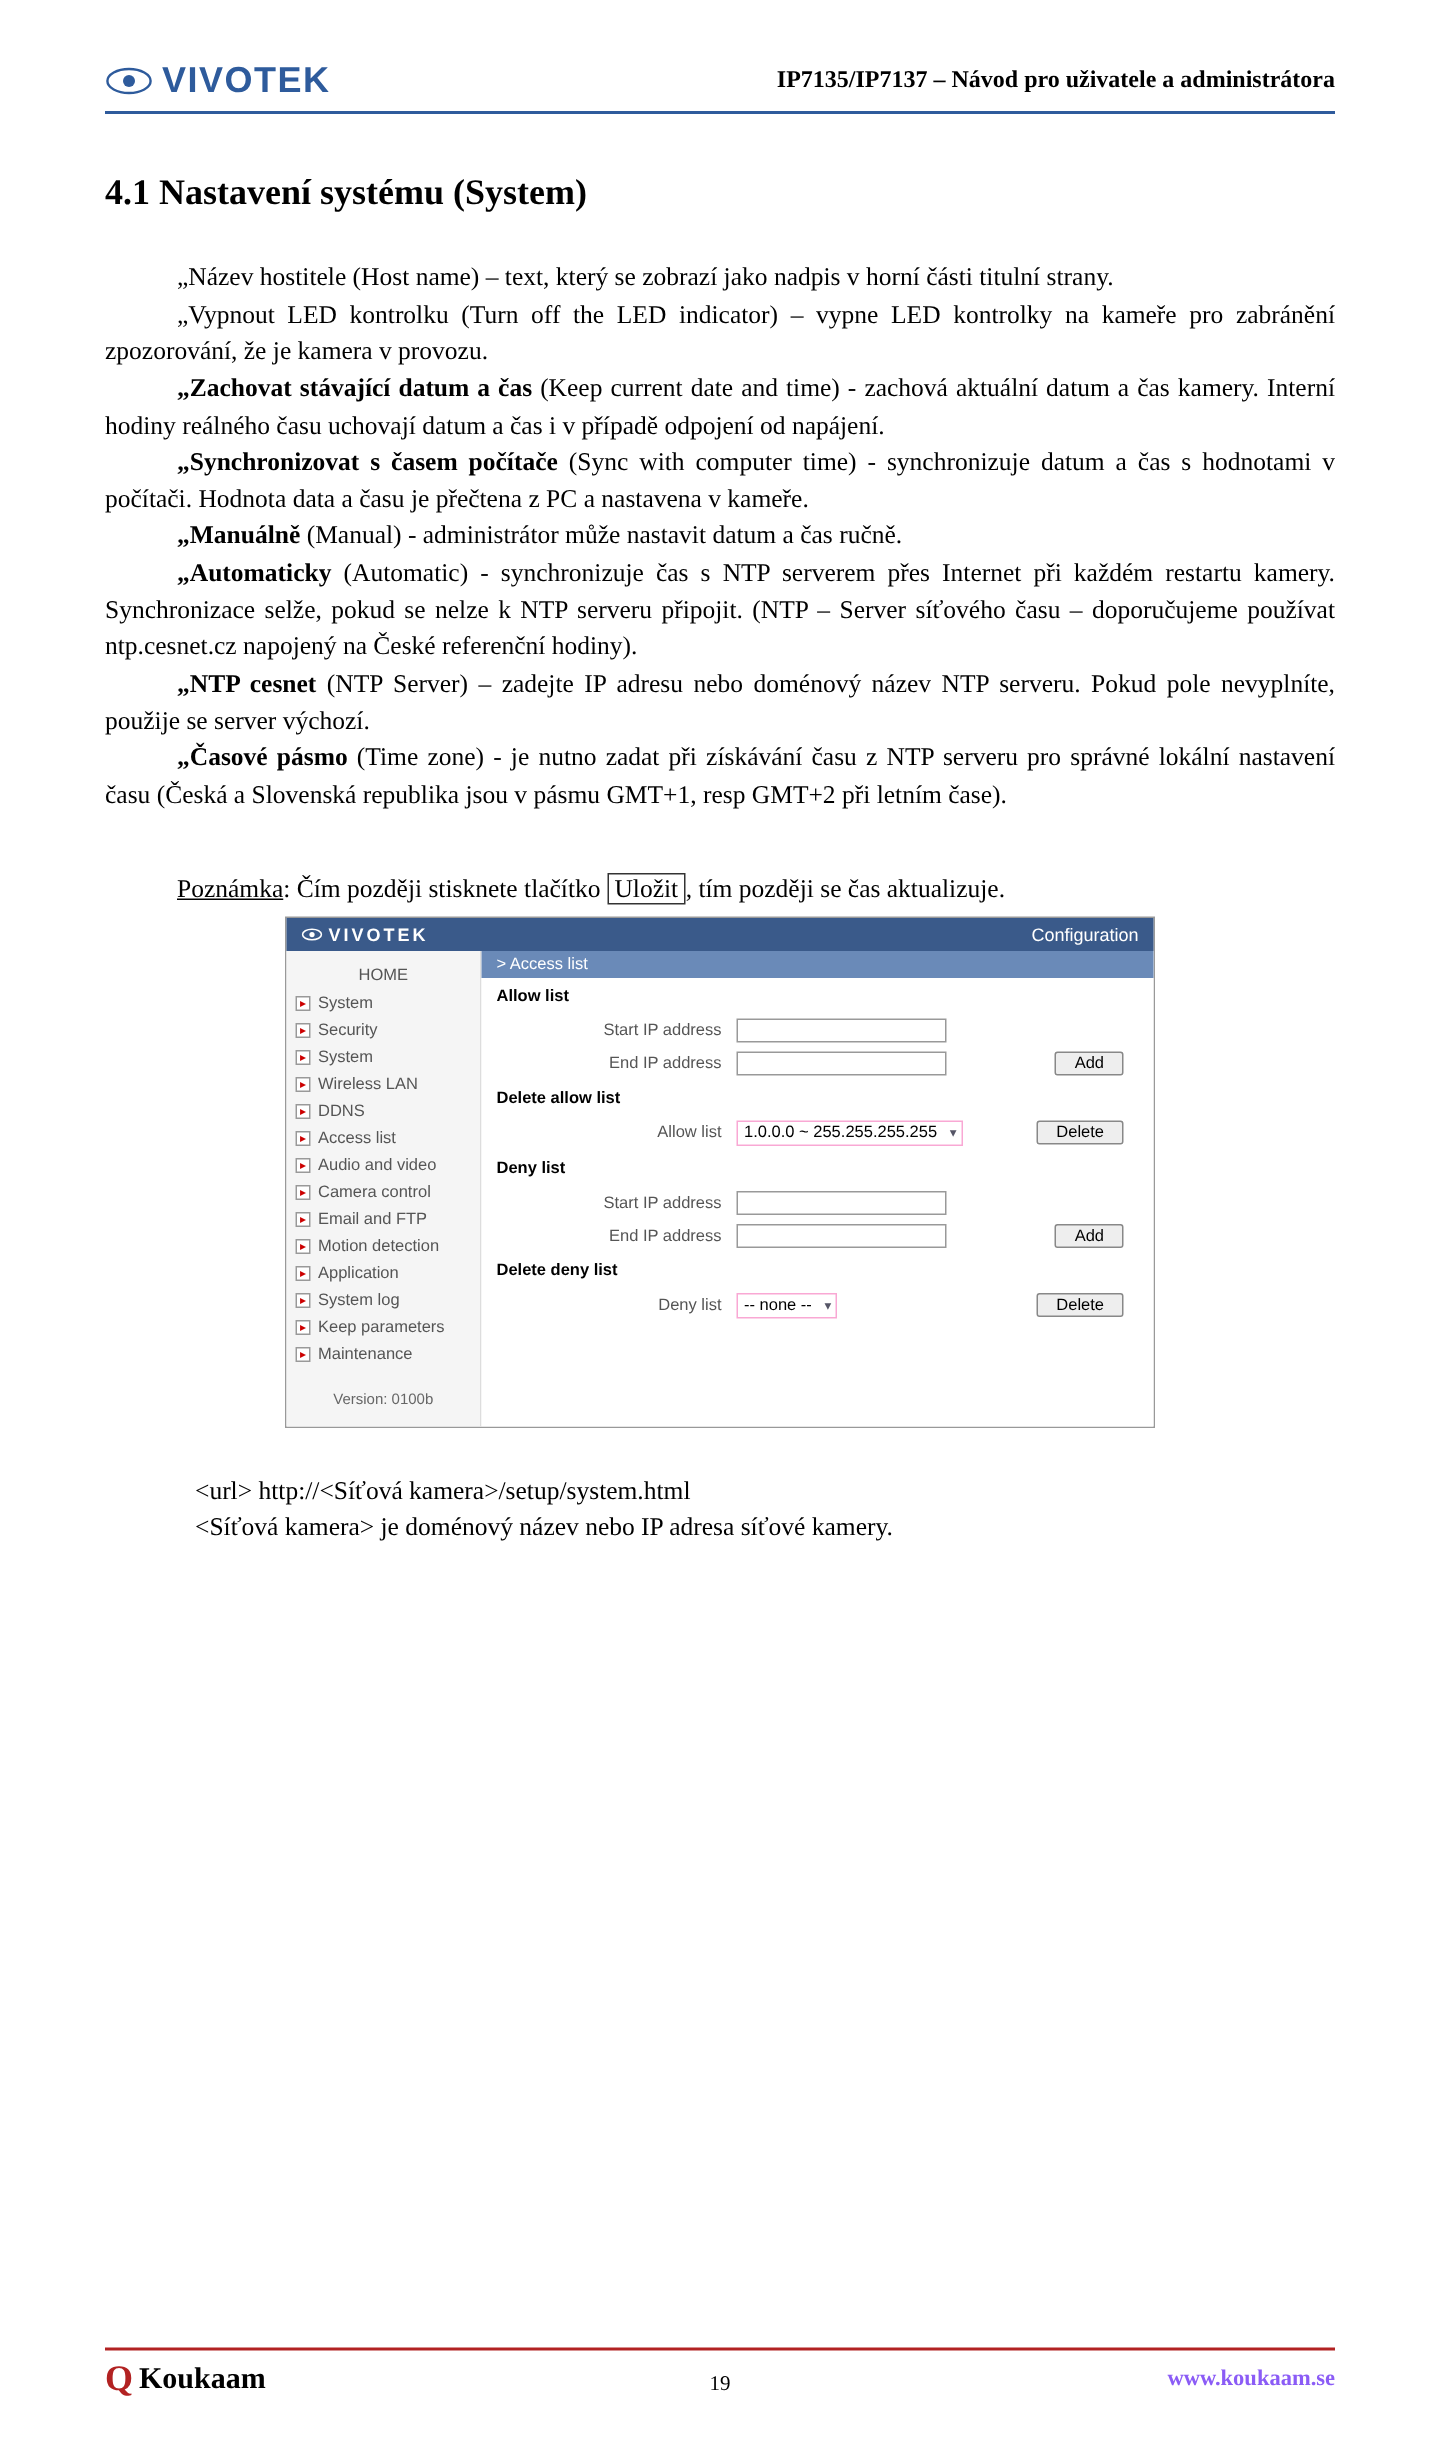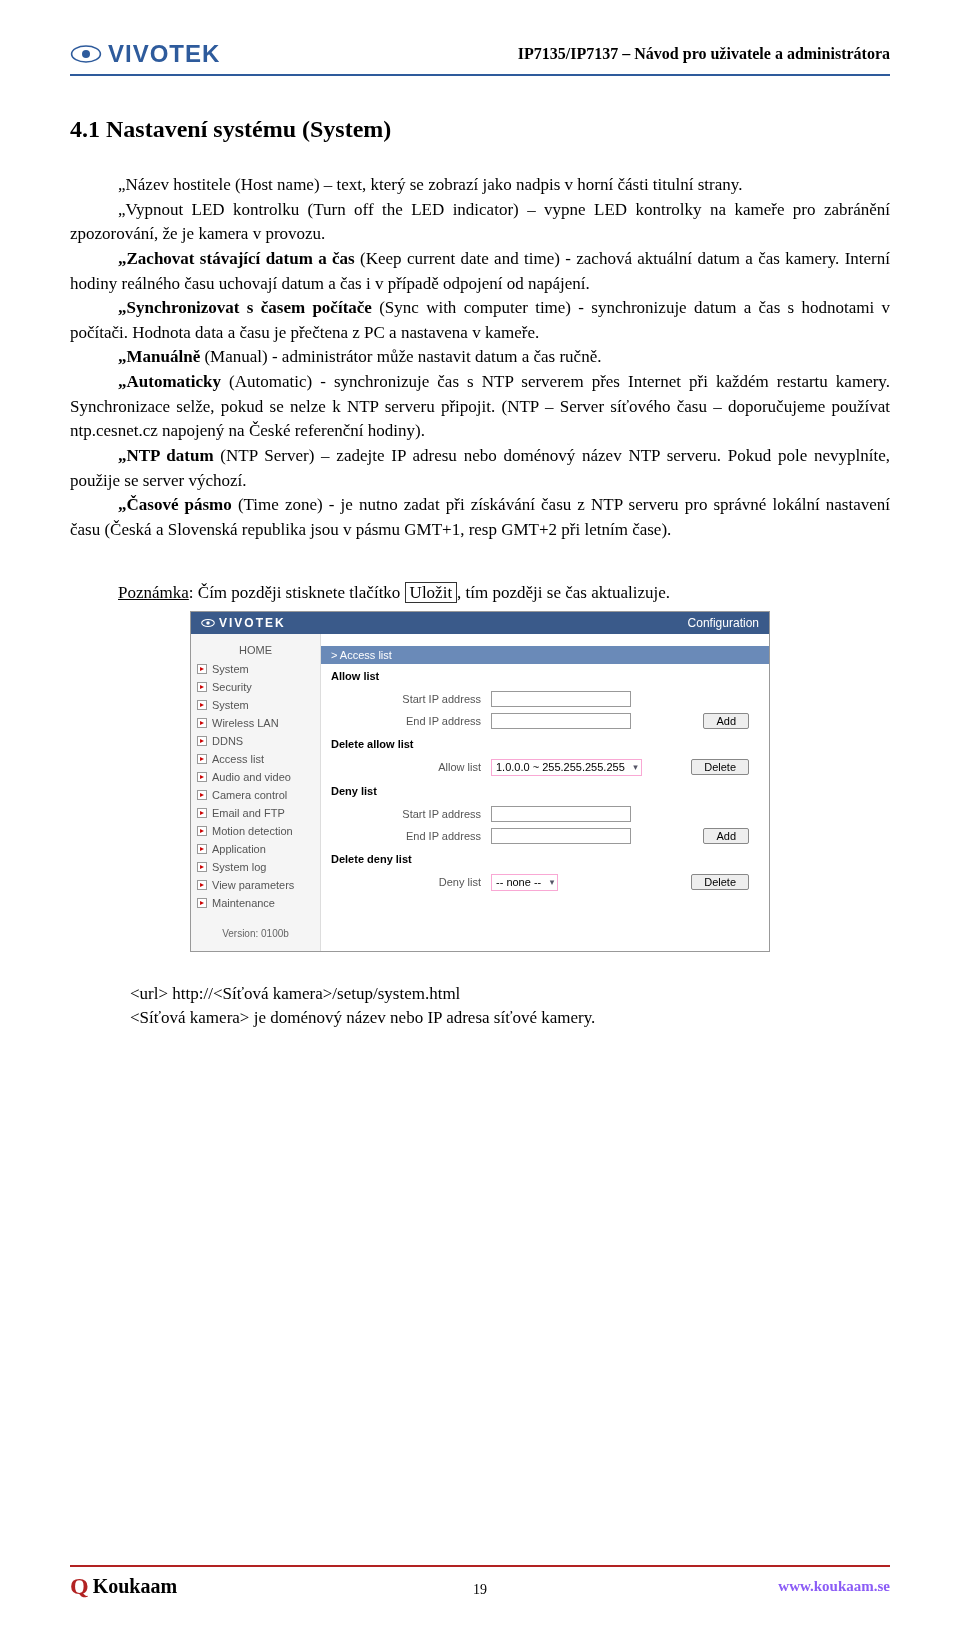--- a/index.html
+++ b/index.html
@@ -137,21 +137,20 @@
   }
   .ss-main {
     flex: 1;
     background: #fff;
   }
   .ss-breadcrumb {
     background: #6a8ab8;
     color: white;
     padding: 3px 10px;
     font-size: 11px;
-    margin-top: 12px;
   }
   .ss-section-header {
     font-weight: bold;
     padding: 6px 10px;
     font-size: 11px;
   }
   .ss-form-row {
     display: flex;
     align-items: center;
     padding: 3px 10px;
@@ -256,21 +255,21 @@
 
   <div class="section-title">4.1  Nastavení systému (System)</div>
 
   <div class="body-text">
     <p>„Název hostitele (Host name) – text, který se zobrazí jako nadpis v horní části titulní strany.</p>
     <p>„Vypnout LED kontrolku (Turn off the LED indicator) – vypne LED kontrolky na kameře pro zabránění zpozorování, že je kamera v provozu.</p>
     <p><b>„Zachovat stávající datum a čas</b><span> (Keep current date and time) - zachová aktuální datum a čas kamery. Interní hodiny reálného času uchovají datum a čas i v případě odpojení od napájení.</span></p>
     <p><b>„Synchronizovat s časem počítače</b><span> (Sync with computer time) - synchronizuje datum a čas s hodnotami v počítači. Hodnota data a času je přečtena z PC a nastavena v kameře.</span></p>
     <p><b>„Manuálně</b><span> (Manual) - administrátor může nastavit datum a čas ručně.</span></p>
     <p><b>„Automaticky</b><span> (Automatic) - synchronizuje čas s NTP serverem přes Internet při každém restartu kamery. Synchronizace selže, pokud se nelze k NTP serveru připojit. (NTP – Server síťového času – doporučujeme používat ntp.cesnet.cz napojený na České referenční hodiny).</span></p>
-    <p><b>„NTP datum</b><span> (NTP Server) – zadejte IP adresu nebo doménový název NTP serveru. Pokud pole nevyplníte, použije se server výchozí.</span></p>
+    <p><b>„NTP cesnet</b><span> (NTP Server) – zadejte IP adresu nebo doménový název NTP serveru. Pokud pole nevyplníte, použije se server výchozí.</span></p>
     <p><b>„Časové pásmo</b><span> (Time zone) - je nutno zadat při získávání času z NTP serveru pro správné lokální nastavení času (Česká a Slovenská republika  jsou v pásmu GMT+1, resp GMT+2 při letním čase).</span></p>
   </div>
 
   <div class="note-line">
     <span class="note-label">Poznámka</span><span>: Čím později stisknete tlačítko </span><span class="note-btn">Uložit</span><span>, tím později  se čas aktualizuje.</span>
   </div>
 
   <div class="screenshot">
     <div class="ss-topbar">
       <span class="ss-vivotek">
@@ -329,21 +328,21 @@
             <div class="ss-nav-item">
               <span class="ss-nav-arrow">▸</span>
               <span>Application</span>
             </div>
             <div class="ss-nav-item">
               <span class="ss-nav-arrow">▸</span>
               <span>System log</span>
             </div>
             <div class="ss-nav-item">
               <span class="ss-nav-arrow">▸</span>
-              <span>View parameters</span>
+              <span>Keep parameters</span>
             </div>
             <div class="ss-nav-item">
               <span class="ss-nav-arrow">▸</span>
               <span>Maintenance</span>
             </div>
           </div>
         <div class="ss-version">Version: 0100b</div>
       </div>
       <div class="ss-main">
         <div class="ss-breadcrumb">&gt; Access list</div>

